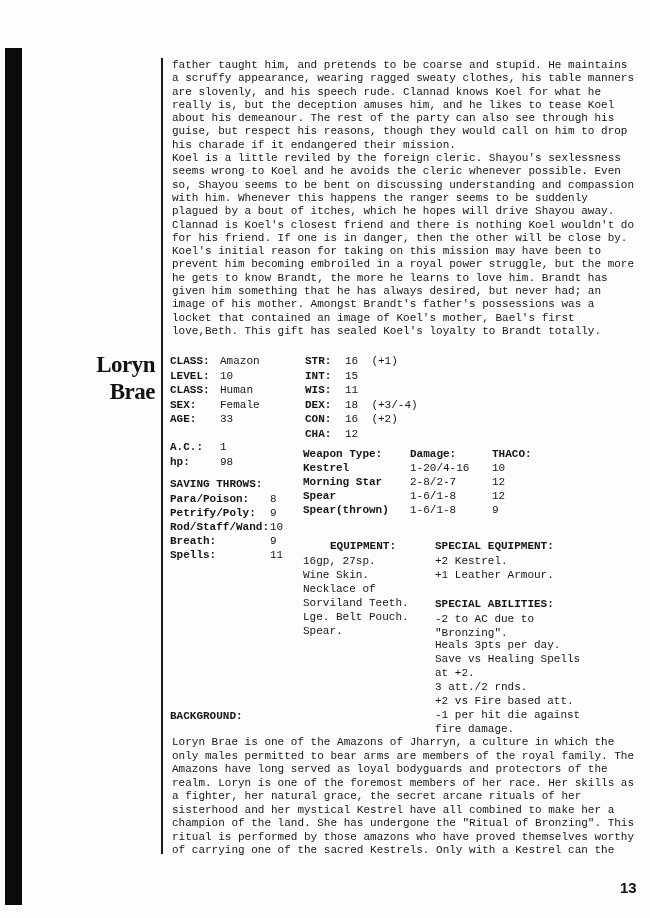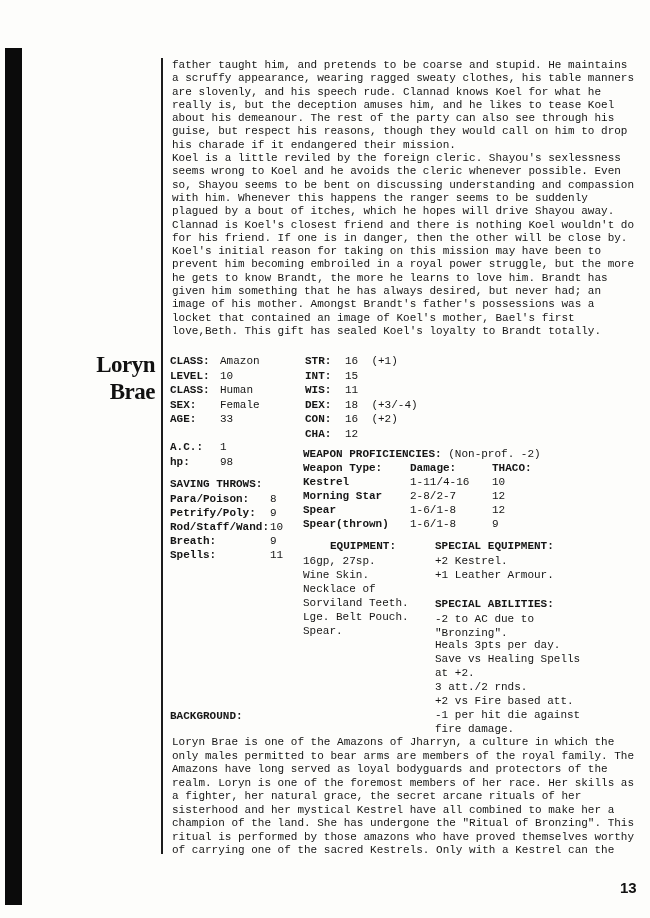--- a/index.html
+++ b/index.html
@@ -200,33 +200,28 @@
       <span class="lbl">Breath:</span>
       <span class="val">9</span>
     </div>
     <div class="statrow">
       <span class="lbl">Spells:</span>
       <span class="val">11</span>
     </div>
   </div>
 
   <div class="abs mono wp-block">
-    <div class="wp-row">
-      <span class="b">WEAPON PROFICIENCIES:</span>
-      <span>&nbsp;</span>
-      <span>(Non-prof. -2)</span>
-    </div>
     <div class="wp-row b">
       <span class="wc1">Weapon Type:</span>
       <span class="wc2">Damage:</span>
       <span>THACO:</span>
     </div>
     <div class="wp-row">
       <span class="wc1 b">Kestrel</span>
-      <span class="wc2">1-11/4-16</span>
+      <span class="wc2">1-20/4-16</span>
       <span>10</span>
     </div>
     <div class="wp-row">
       <span class="wc1 b">Morning Star</span>
       <span class="wc2">2-8/2-7</span>
       <span>12</span>
     </div>
     <div class="wp-row">
       <span class="wc1 b">Spear</span>
       <span class="wc2">1-6/1-8</span>

